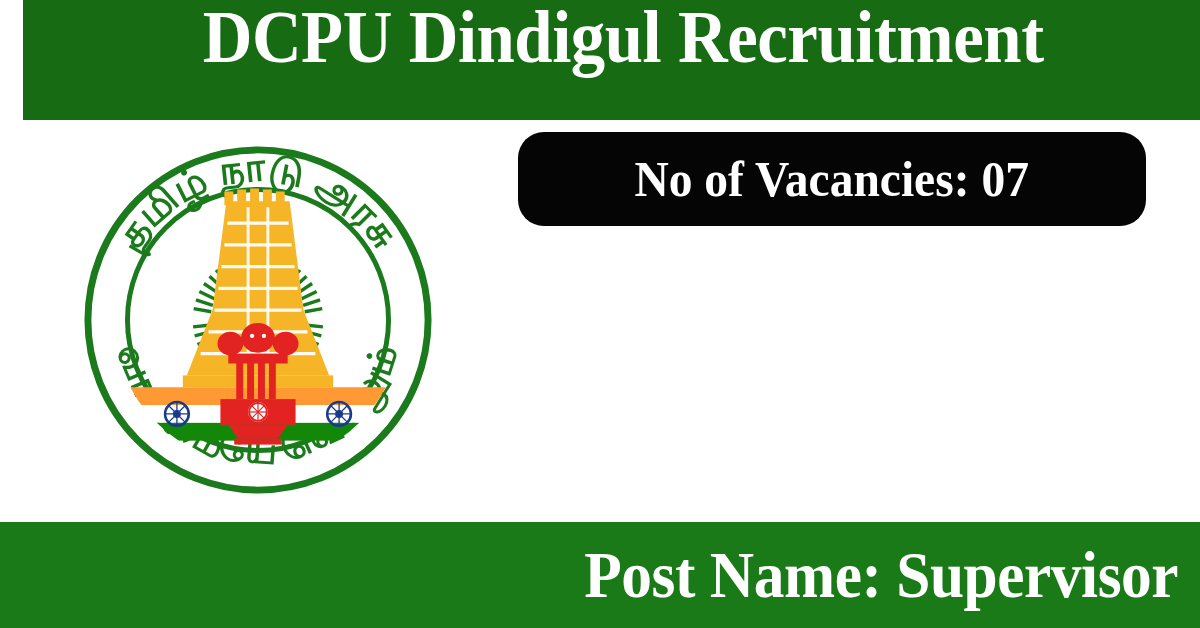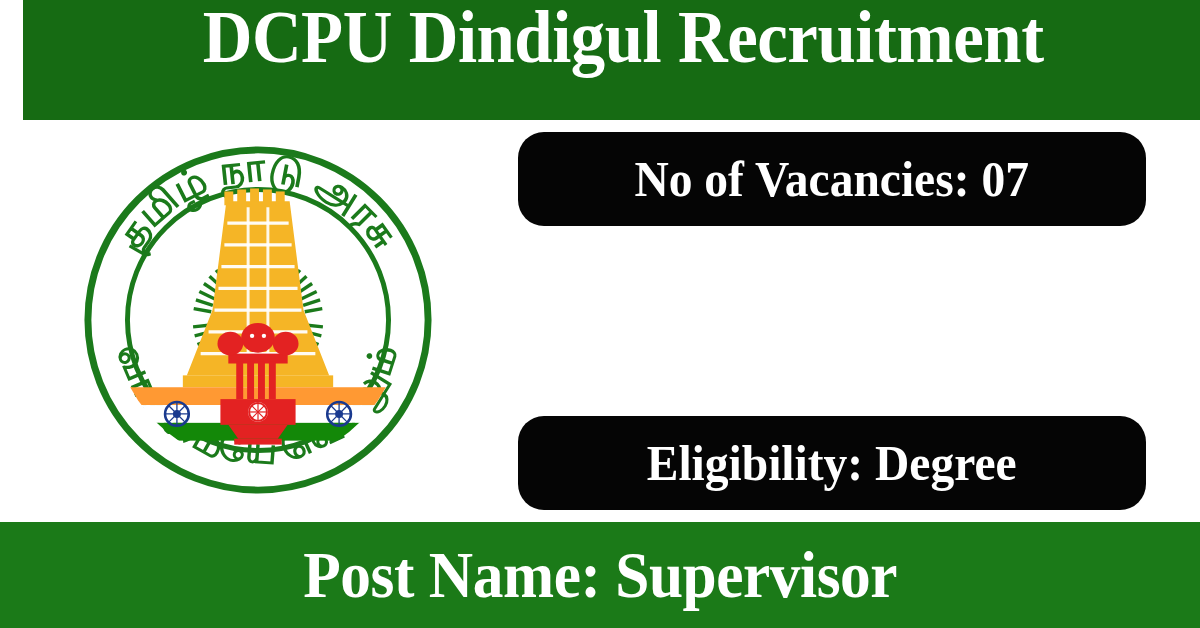--- a/index.html
+++ b/index.html
@@ -96,21 +96,21 @@
     text-align:center;
   }
 
   
   .footer-bar {
     width:100%;
     height:106px;
     background:#1b7a18;
     display:flex;
     align-items:center;
-    justify-content:center;
+    justify-content:flex-end;
     flex:none;
   }
   .footer-title {
     color:#ffffff;
     font-family:"Liberation Serif", serif;
     font-weight:700;
     font-size:66px;
     line-height:1;
     letter-spacing:-0.5px;
     transform:scaleX(0.93);
@@ -330,23 +330,20 @@
           <path d="M 150,286 L 210,286 L 200,300 L 160,300 Z" fill="#e32222" stroke="none"></path>
           <rect x="156" y="300" width="48" height="6" fill="#e32222" stroke="none"></rect>
         </g>
       </svg>
     </div>
 
     <div class="pills">
       <div class="pill">
         <span class="pill-text">No of Vacancies: 07</span>
       </div>
-      <div class="pill">
-        <span class="pill-text">Eligibility: Degree</span>
-      </div>
     </div>
 
   </div>
 
   <div class="footer-bar">
     <div class="footer-title">Post Name: Supervisor</div>
   </div>
 
 </div>
 

